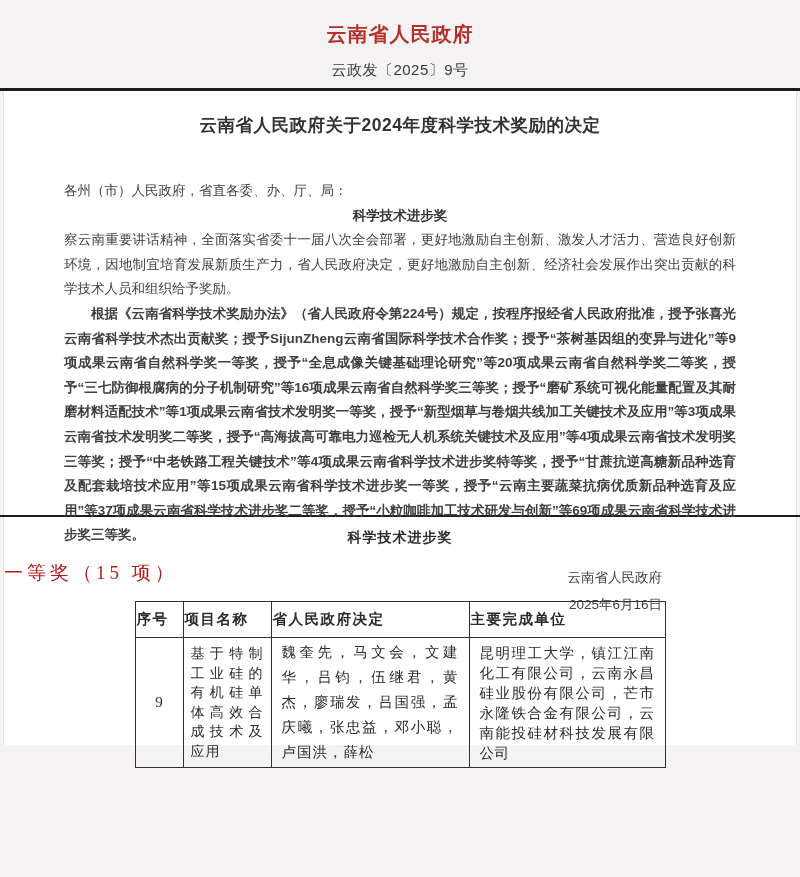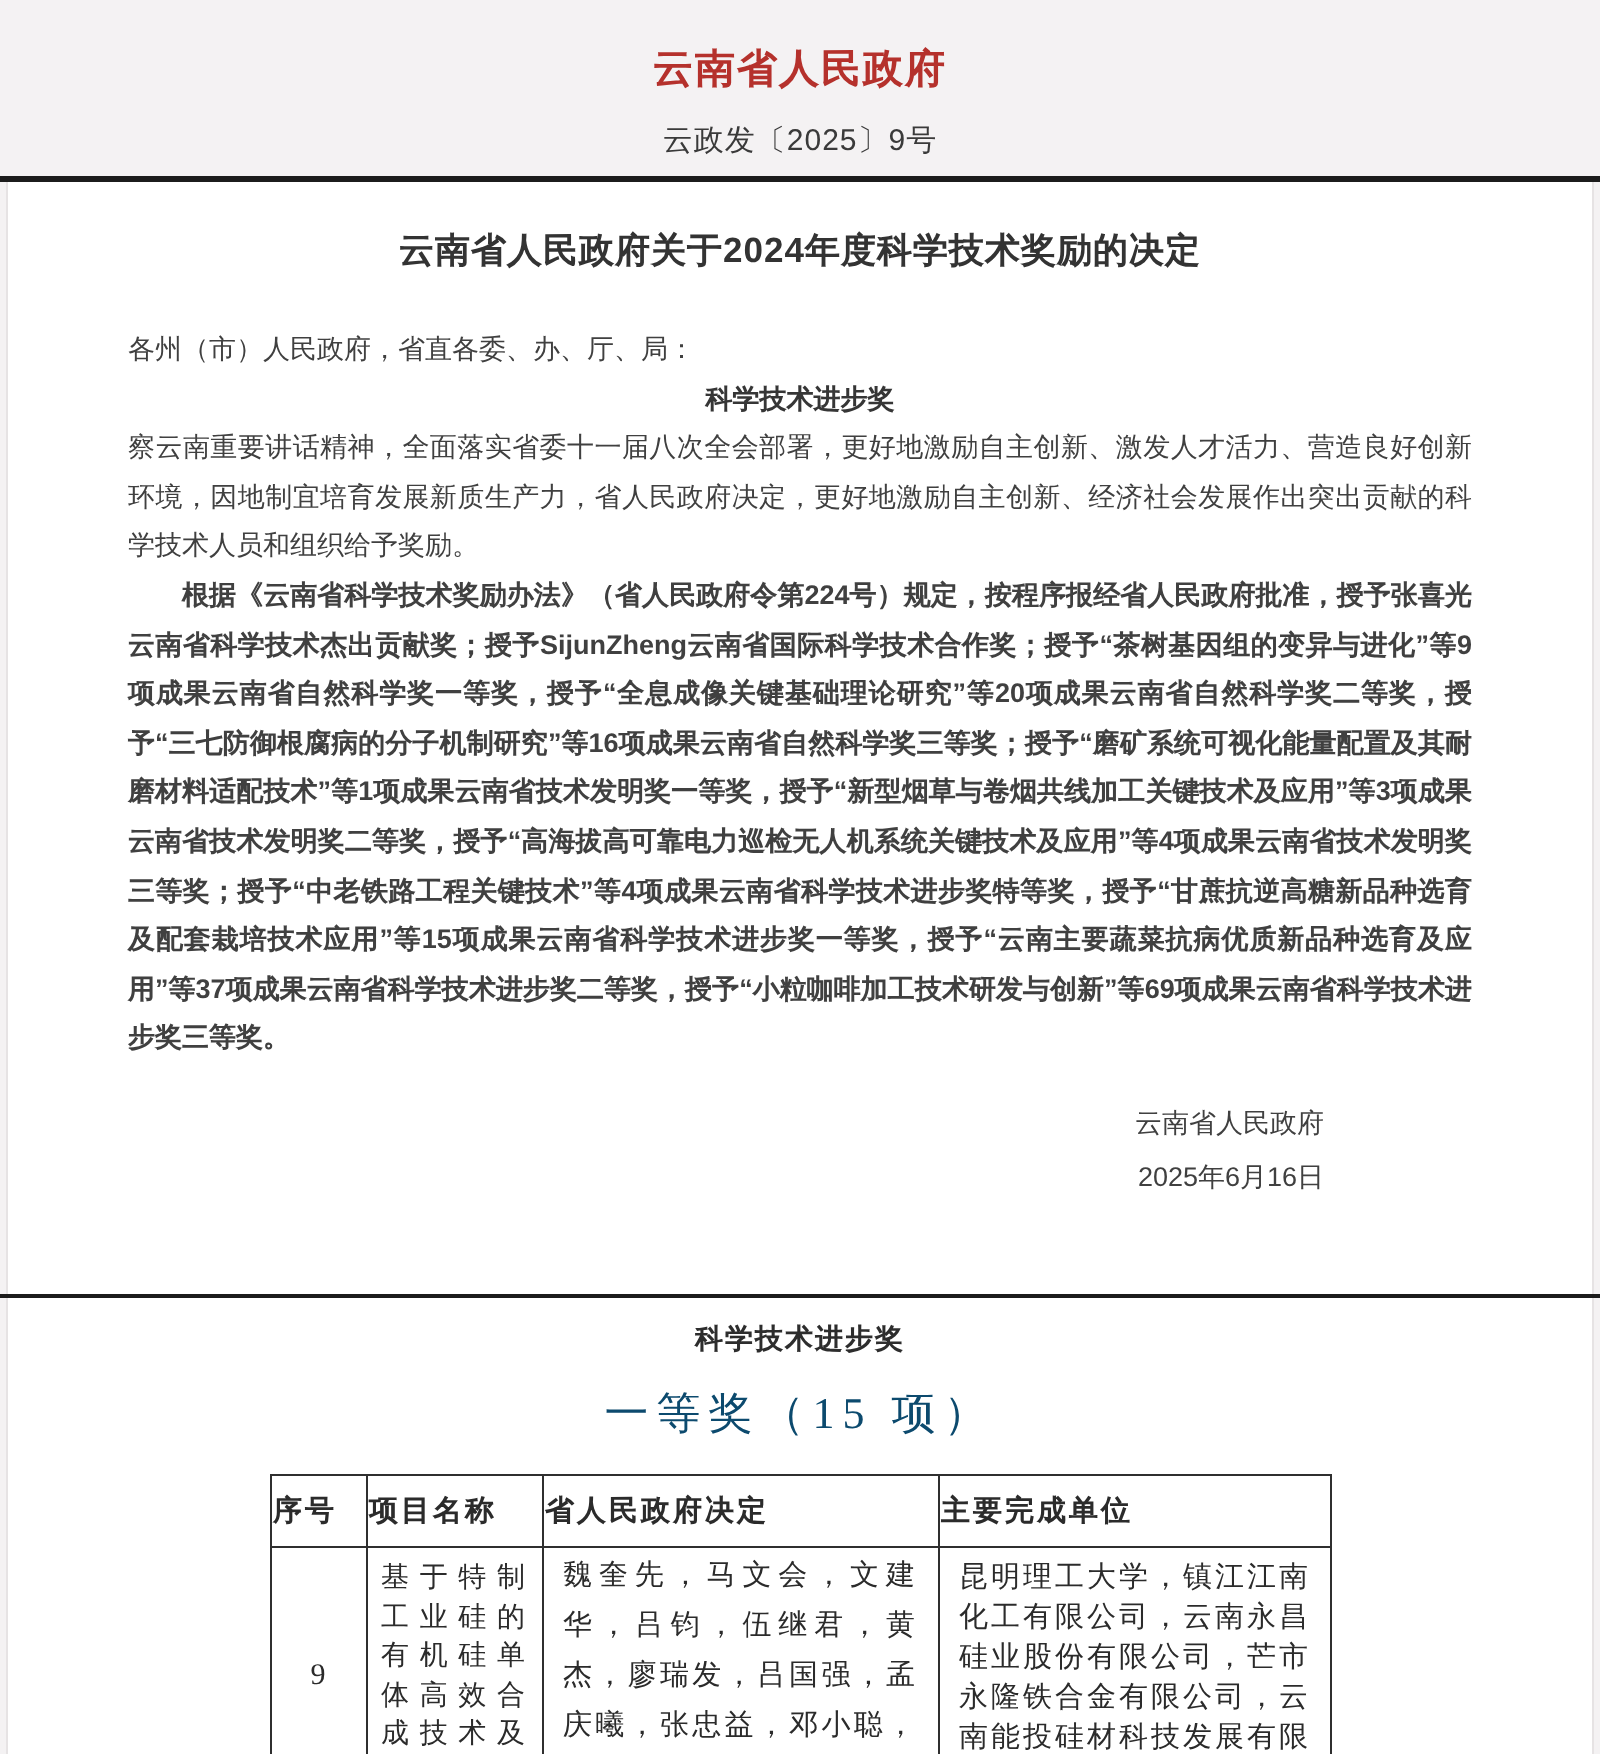--- a/index.html
+++ b/index.html
@@ -17,42 +17,42 @@
   }
   .doc-number{margin-top:13px;font-size:15px;color:#3a3a3a;letter-spacing:0.5px;}
   .divider{height:3px;background:#1c1c1c;}
   .divider.mid{height:2px;}
   
   .card{
     background:#ffffff;margin:0 3px;
     border-left:1px solid #e6e3e4;border-right:1px solid #e6e3e4;
     box-sizing:border-box;
   }
-  .card1{height:556px;padding:20px 60px 0 60px;}
+  .card1{height:424px;padding:20px 60px 0 60px;}
   .doc-title{
     text-align:center;font-size:17.5px;font-weight:bold;color:#333333;
     letter-spacing:0.5px;margin-top:2px;
   }
   .doc-body{
-    margin-top:26px;font-size:13.5px;color:#404040;
+    margin-top:42px;font-size:13.5px;color:#404040;
     line-height:24.6px;text-align:justify;
   }
   .inline-award-heading{text-align:center;font-weight:bold;text-indent:0;color:#363636;}
   .para{margin:0;}
   .para-indent{text-indent:2em;font-weight:bold;}
   .attachment{margin-top:26px;text-indent:2em;color:#404040;}
   .signature{margin-top:16px;text-align:right;padding-right:74px;line-height:27px;color:#404040;}
   
   .card2{height:228px;padding-top:12px;}
   .s2-heading{
     text-align:center;font-size:14px;font-weight:bold;color:#2d2d2d;
     font-family:"Liberation Serif","DejaVu Serif",serif;letter-spacing:1px;
   }
   .s2-subheading{
-    text-align:center;margin-top:13px;font-size:22px;color:#0c4a6e;
+    margin-top:13px;font-size:19px;color:#b91c1c;
     font-family:"Liberation Serif","DejaVu Serif",serif;letter-spacing:4px;
   }
   table.award-table{
     margin:15px auto 0 auto;border-collapse:collapse;table-layout:fixed;
     width:530px;font-family:"Liberation Serif","DejaVu Serif",serif;color:#2b2b2b;
   }
   .award-table th,.award-table td{border:1.6px solid #2f2f2f;vertical-align:middle;}
   .award-table th{
     font-size:14.5px;font-weight:bold;height:33px;letter-spacing:1.5px;
     text-align:left;background:#ffffff;margin-left:28px;

